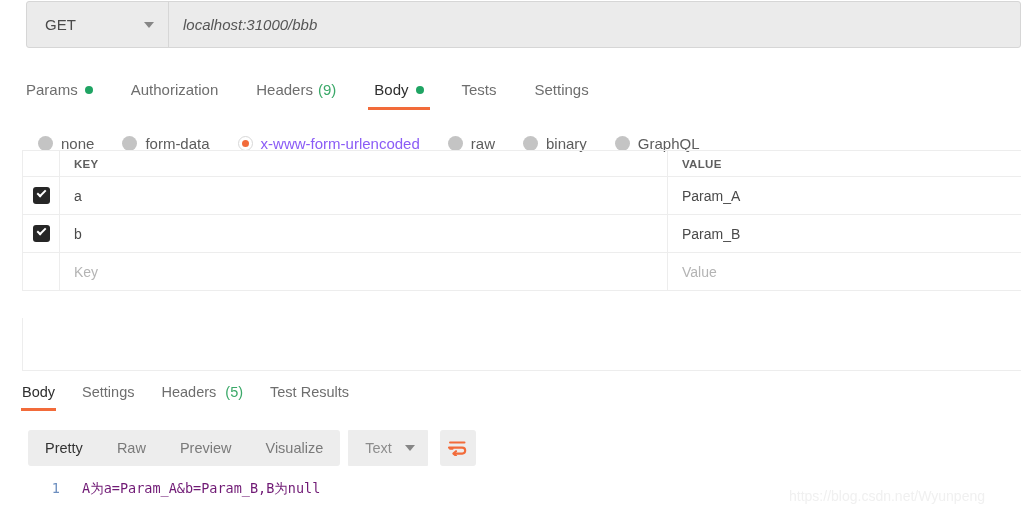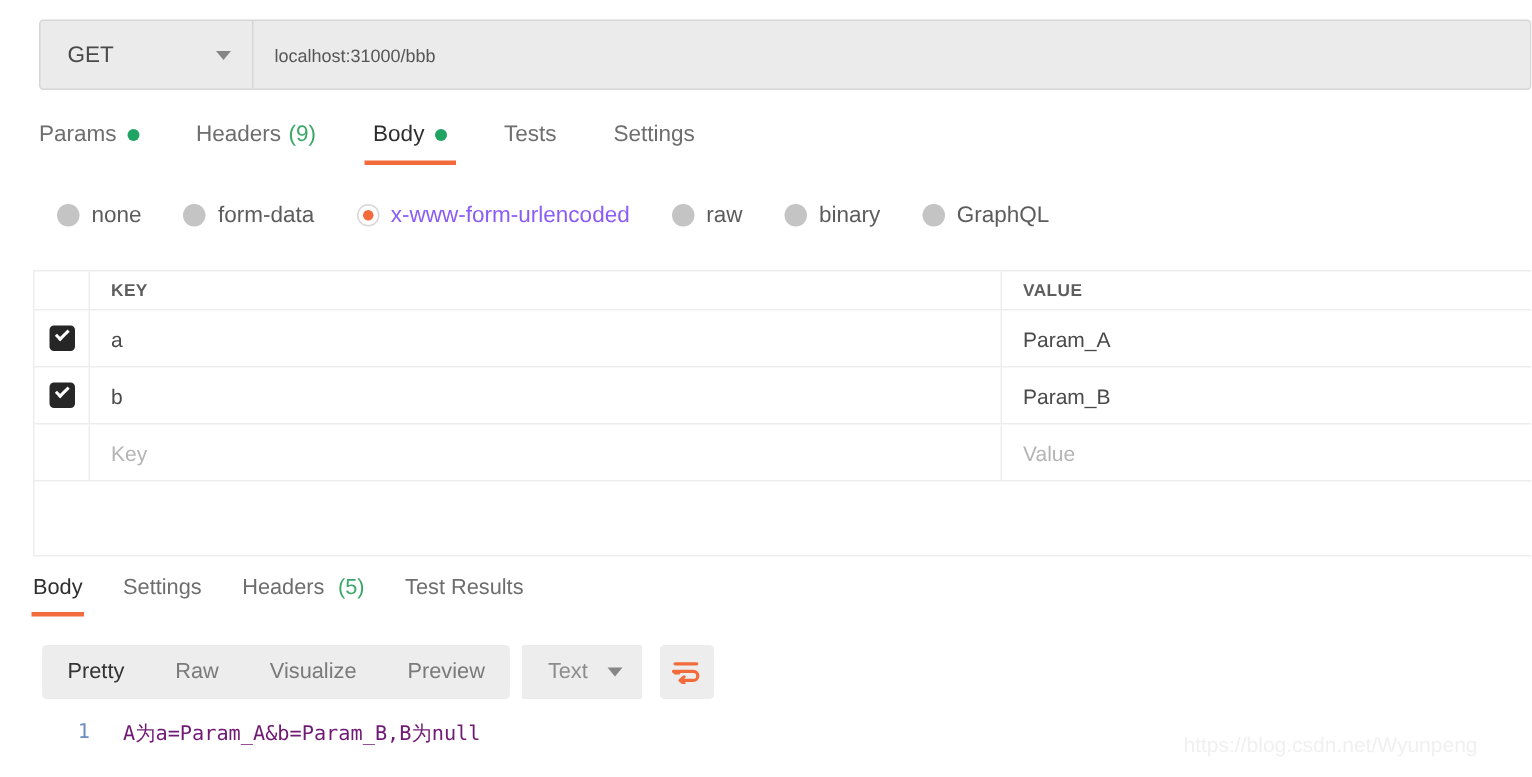--- a/index.html
+++ b/index.html
@@ -10,21 +10,21 @@
     background: #ffffff;
     font-family: "Liberation Sans", sans-serif;
     color: #3b3b3b;
     overflow: hidden;
     position: relative;
   }
 
   
   #url-bar {
     position: absolute;
-    left: 26px; top: 13px;
+    left: 26px; top: 1px;
     width: 995px; height: 47px;
     display: flex;
     align-items: stretch;
     background: #ebebeb;
     border: 1px solid #d6d6d6;
     border-radius: 3px;
   }
   #method-select {
     width: 142px;
     border-right: 1px solid #d6d6d6;
@@ -39,26 +39,27 @@
     width: 0; height: 0;
     border-left: 5px solid transparent;
     border-right: 5px solid transparent;
     border-top: 6px solid #868686;
   }
   #url-field {
     flex: 1;
     display: flex;
     align-items: center;
     padding-left: 14px;
-    font-size: 12px;
+    font-size: 15px;
     color: #565656;
     background: transparent;
     border: none;
     outline: none;
     font-family: "Liberation Sans", sans-serif;
+    font-style: italic;
   }
 
   
   #request-tabs {
     position: absolute;
     left: 26px; top: 78px;
     display: flex;
     align-items: flex-start;
     height: 36px;
   }
@@ -127,21 +128,21 @@
     left: 3px; top: 3px;
     width: 7px; height: 7px;
     border-radius: 50%;
     background: #f26b3a;
   }
   .radio-opt.selected { color: #8b5cf6; }
 
   
   #params-table {
     position: absolute;
-    left: 22px; top: 180px;
+    left: 22px; top: 150px;
     width: 999px;
     border-top: 1px solid #ededed;
     border-left: 1px solid #ededed;
   }
   .tr {
     display: flex;
     height: 38px;
     border-bottom: 1px solid #ededed;
   }
   .tr.head { height: 26px; }
@@ -315,20 +316,23 @@
   </div>
   <input id="url-field" type="text" value="localhost:31000/bbb" style="">
 </div>
 
 <div id="request-tabs">
   <div class="req-tab">
     <span>Params</span>
     <span class="green-dot"></span>
   </div>
   <div class="req-tab">
+    <span>Authorization</span>
+  </div>
+  <div class="req-tab">
     <span>Headers</span>
     <span class="count">(9)</span>
   </div>
   <div class="req-tab active">
     <span>Body</span>
     <span class="green-dot"></span>
   </div>
   <div class="req-tab">
     <span>Tests</span>
   </div>
@@ -431,24 +435,24 @@
 
 <div id="view-toolbar">
   <div id="view-modes">
     <div class="view-mode active">
       <span>Pretty</span>
     </div>
     <div class="view-mode">
       <span>Raw</span>
     </div>
     <div class="view-mode">
+      <span>Preview</span>
+    </div>
+    <div class="view-mode">
       <span>Visualize</span>
-    </div>
-    <div class="view-mode">
-      <span>Preview</span>
     </div>
   </div>
 
   <div id="format-select">
     <span id="format-label">Text</span>
     <span class="caret"></span>
   </div>
 
   <div id="wrap-button">
     <svg width="19" height="16" viewBox="0 0 19 16">

